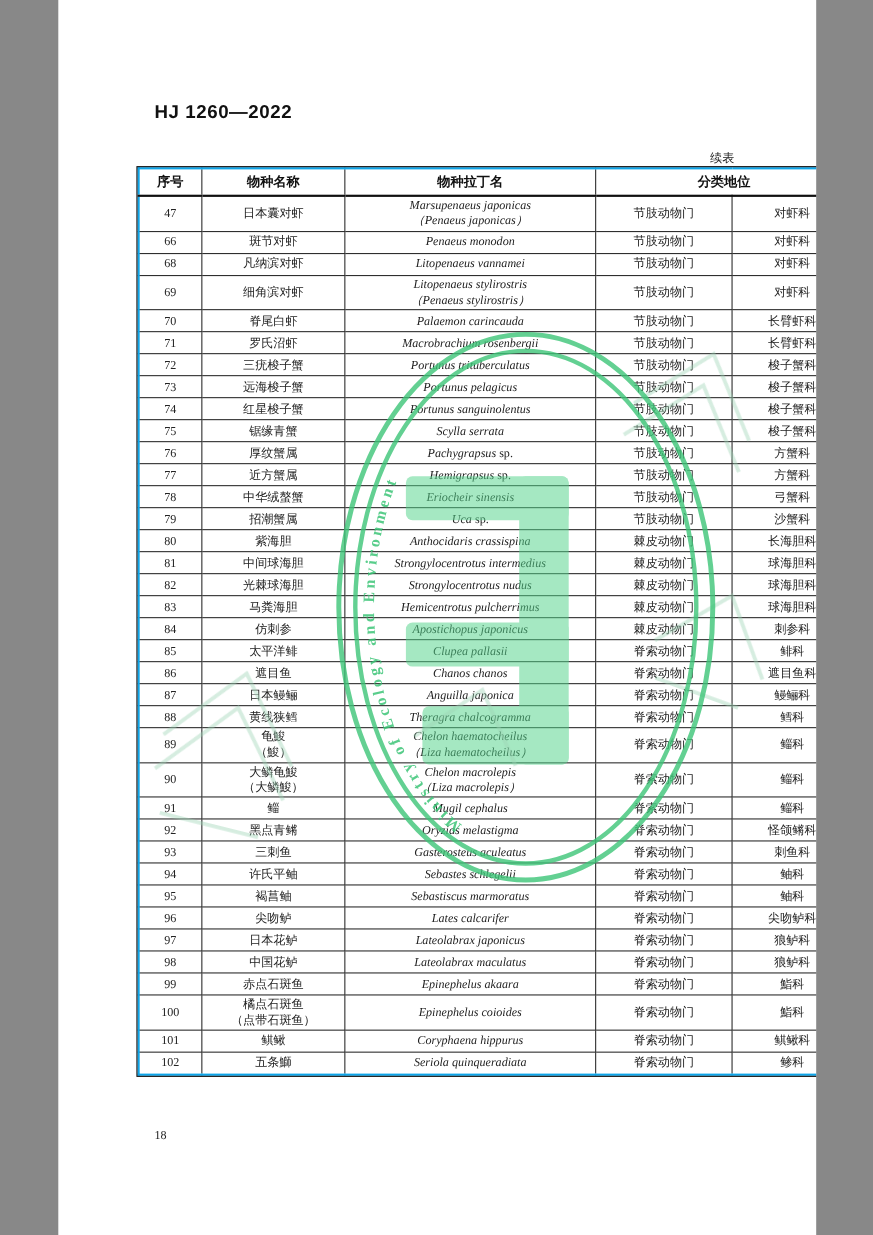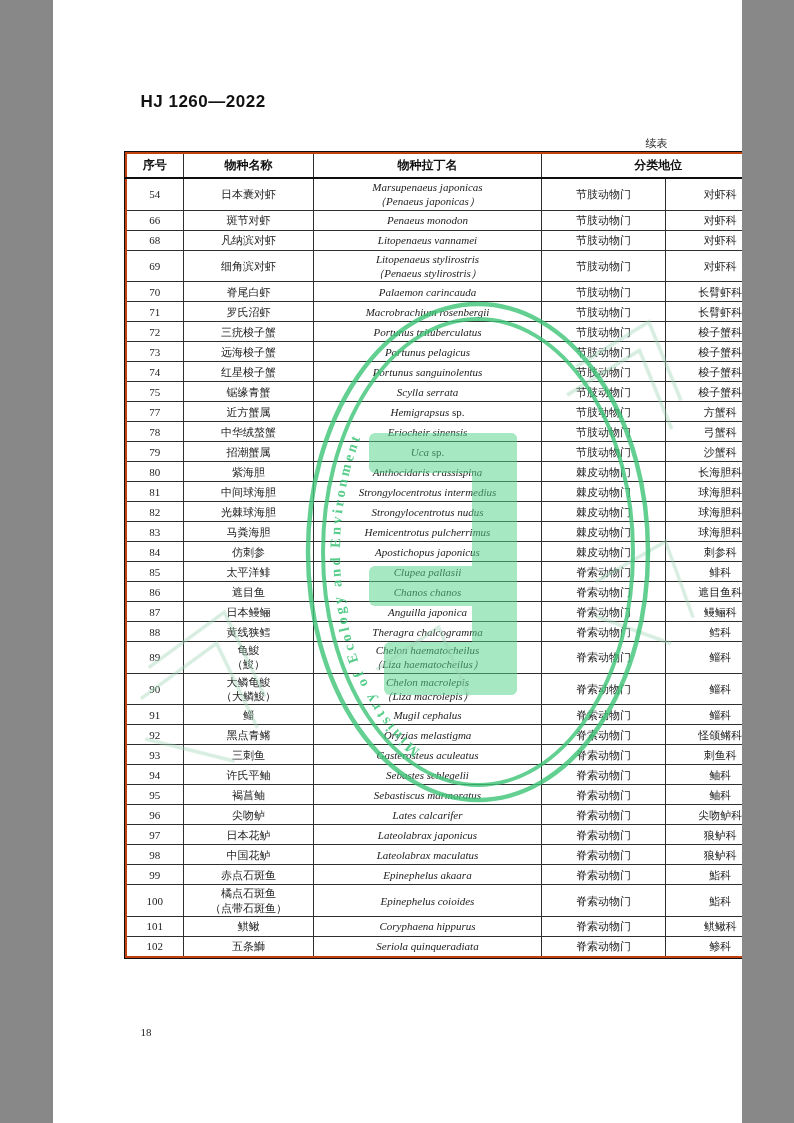--- a/index.html
+++ b/index.html
@@ -19,21 +19,21 @@
   }
   .species-table{
     position:absolute;left:72px;top:152px;width:650px;
     border-collapse:collapse;table-layout:fixed;
     font-size:11px;color:#222;
   }
   .species-table td,.species-table th{
     border:1px solid #2e2e2e;text-align:center;vertical-align:middle;
     padding:1px 2px;line-height:1.3;overflow:hidden;
   }
-  .species-table{border:2px solid #c2410c;outline:1px solid #0f0f0f;}
+  .species-table{border:2px solid #0ea5e9;outline:1px solid #0f0f0f;}
   .species-table thead th{
     font-size:12px;font-weight:bold;height:21px;
     border-bottom:2px solid #0f0f0f;color:#111;
   }
   .species-table td{height:17px;}
   td.c-latin .latin{font-style:italic;}
   td.c-latin .sp-suffix{font-style:normal;}
   .line2{display:block;}
   .page-number{
     position:absolute;left:88px;top:1026px;font-size:11px;color:#222;
@@ -62,21 +62,21 @@
     <thead>
       <tr>
         <th>序号</th>
         <th>物种名称</th>
         <th>物种拉丁名</th>
         <th colspan="2">分类地位</th>
       </tr>
     </thead>
     <tbody id="table-body">
         <tr>
-          <td class="c-no">54</td>
+          <td class="c-no">47</td>
           <td class="c-name"><span class="line1">日本囊对虾</span></td>
           <td class="c-latin"><span class="latin">Marsupenaeus japonicas</span><span class="line2 latin">（Penaeus japonicas）</span></td>
           <td class="c-phylum">节肢动物门</td>
           <td class="c-family">对虾科</td>
         </tr>
         <tr>
           <td class="c-no">66</td>
           <td class="c-name"><span class="line1">斑节对虾</span></td>
           <td class="c-latin"><span class="latin">Penaeus monodon</span></td>
           <td class="c-phylum">节肢动物门</td>
@@ -130,20 +130,27 @@
           <td class="c-latin"><span class="latin">Portunus sanguinolentus</span></td>
           <td class="c-phylum">节肢动物门</td>
           <td class="c-family">梭子蟹科</td>
         </tr>
         <tr>
           <td class="c-no">75</td>
           <td class="c-name"><span class="line1">锯缘青蟹</span></td>
           <td class="c-latin"><span class="latin">Scylla serrata</span></td>
           <td class="c-phylum">节肢动物门</td>
           <td class="c-family">梭子蟹科</td>
+        </tr>
+        <tr>
+          <td class="c-no">76</td>
+          <td class="c-name"><span class="line1">厚纹蟹属</span></td>
+          <td class="c-latin"><span><i class="latin">Pachygrapsus</i><span class="sp-suffix"> sp.</span></span></td>
+          <td class="c-phylum">节肢动物门</td>
+          <td class="c-family">方蟹科</td>
         </tr>
         <tr>
           <td class="c-no">77</td>
           <td class="c-name"><span class="line1">近方蟹属</span></td>
           <td class="c-latin"><span><i class="latin">Hemigrapsus</i><span class="sp-suffix"> sp.</span></span></td>
           <td class="c-phylum">节肢动物门</td>
           <td class="c-family">方蟹科</td>
         </tr>
         <tr>
           <td class="c-no">78</td>

